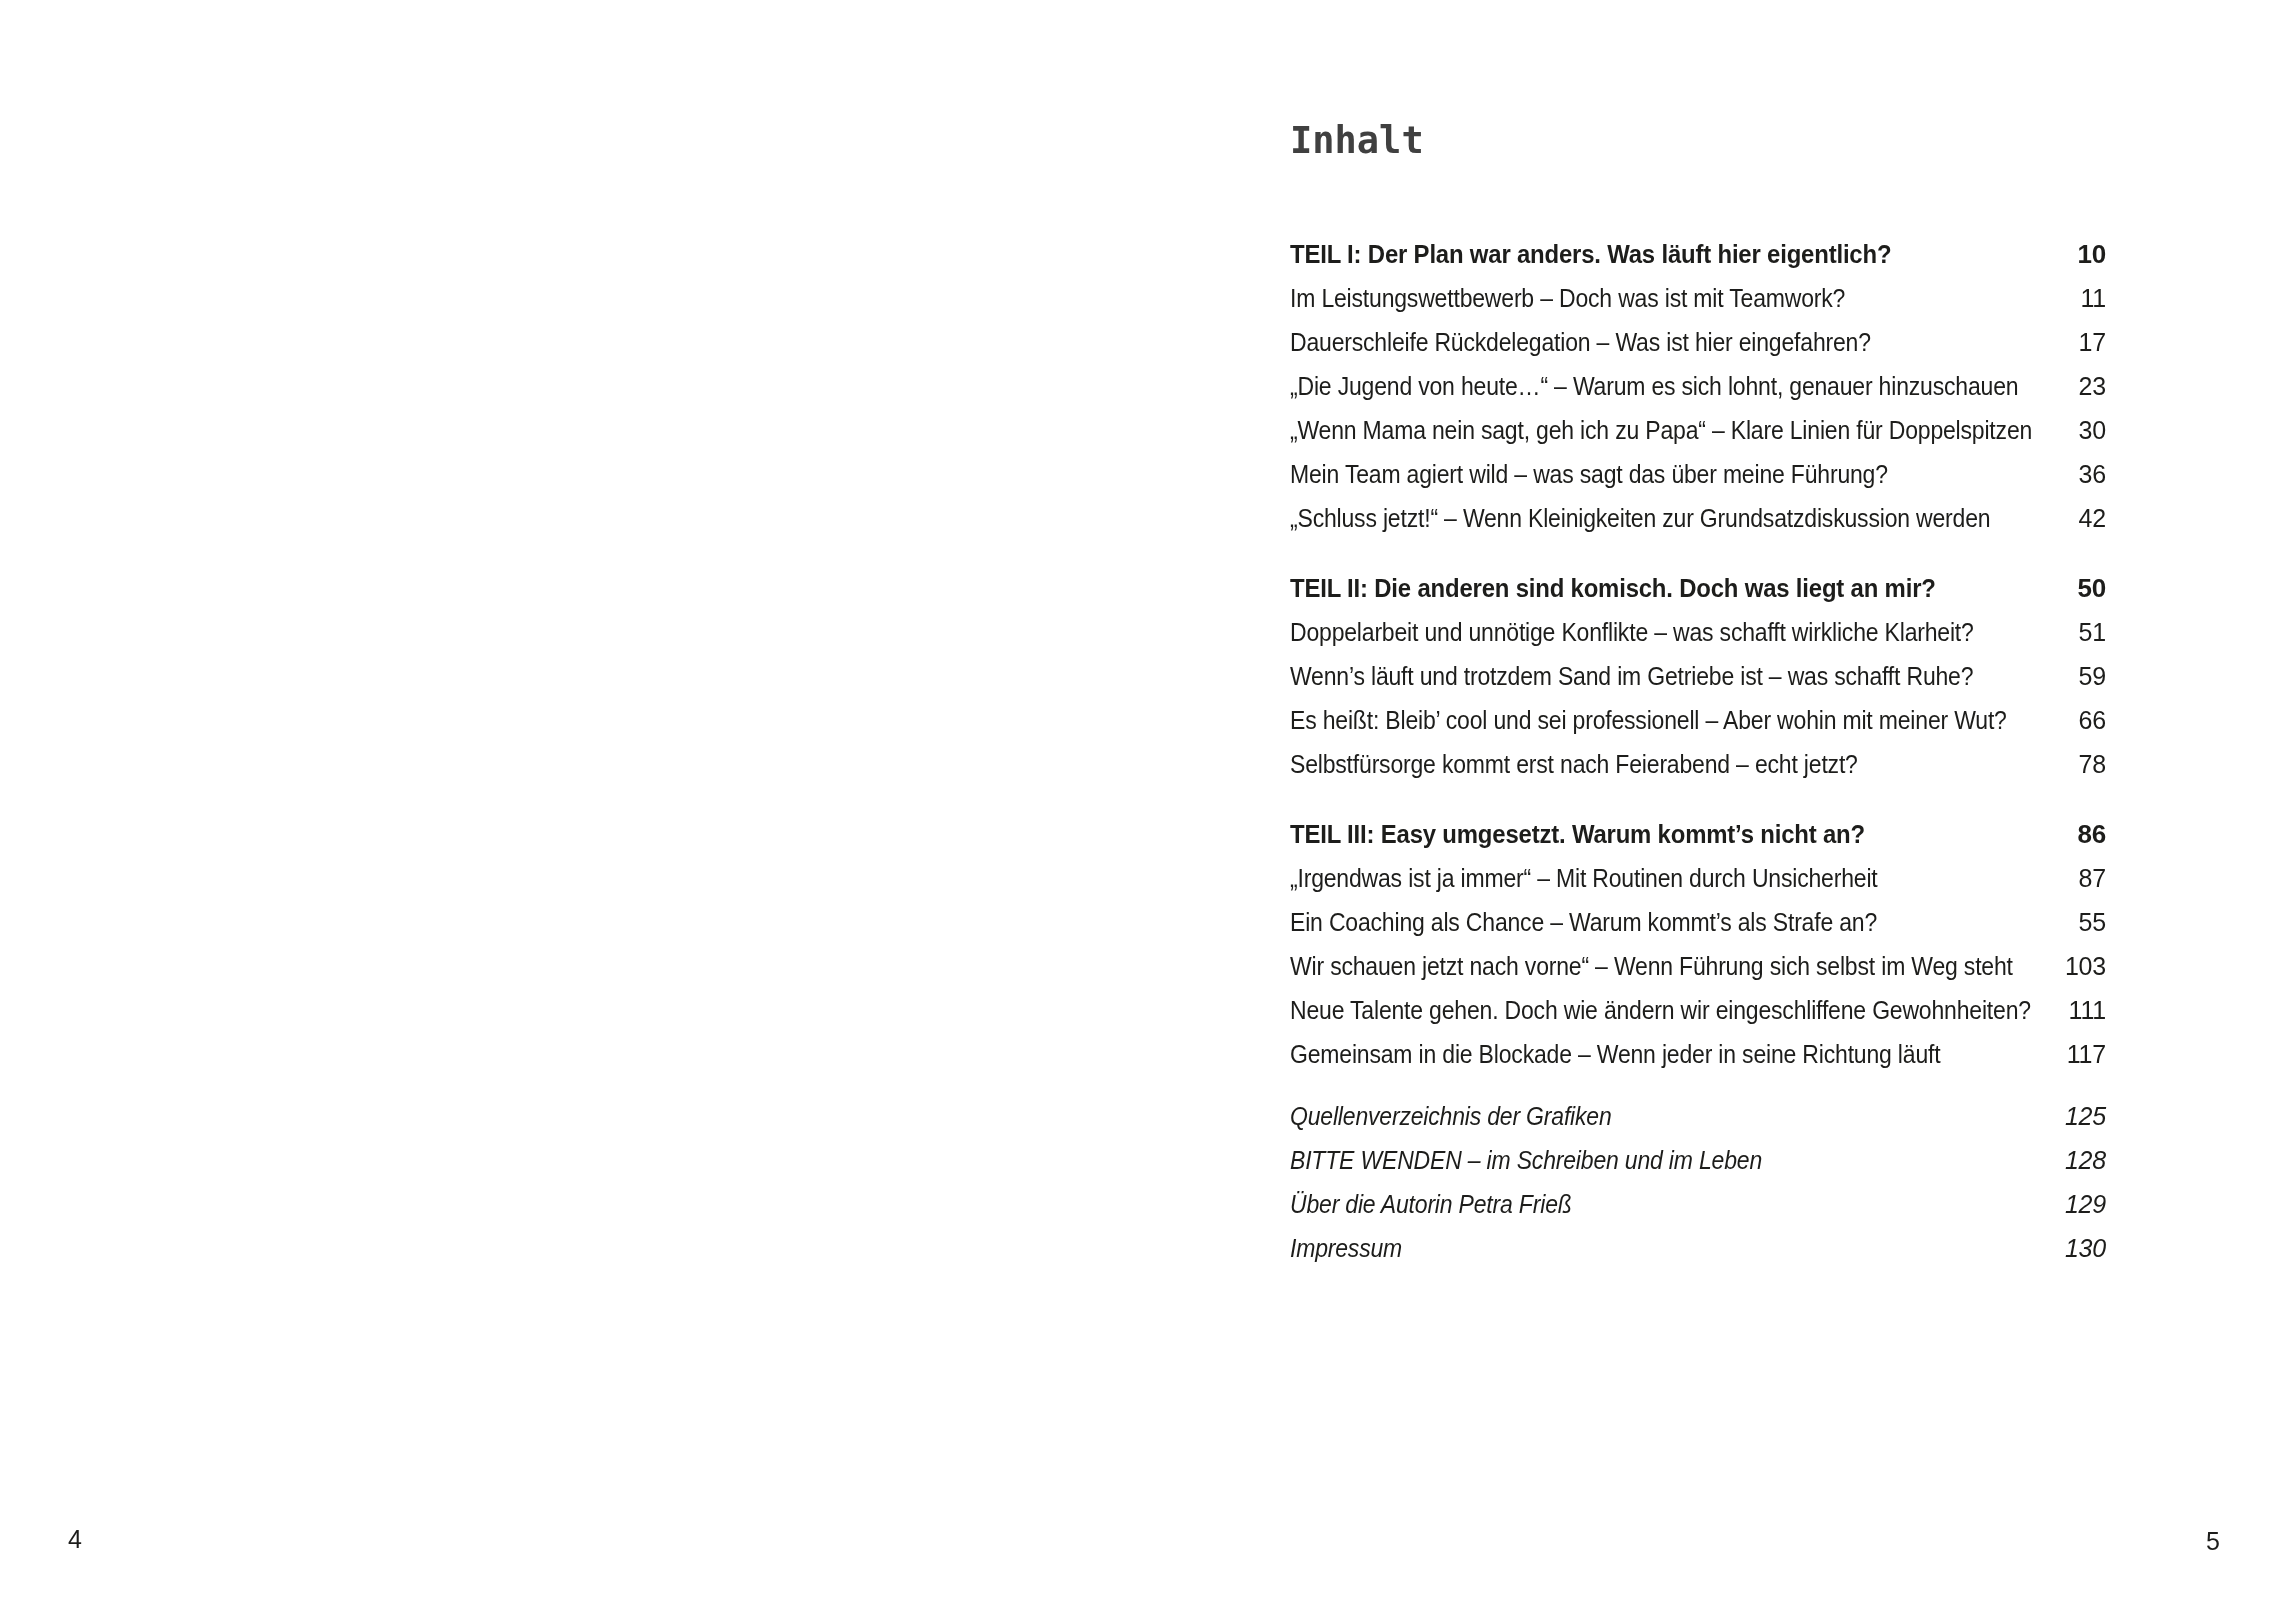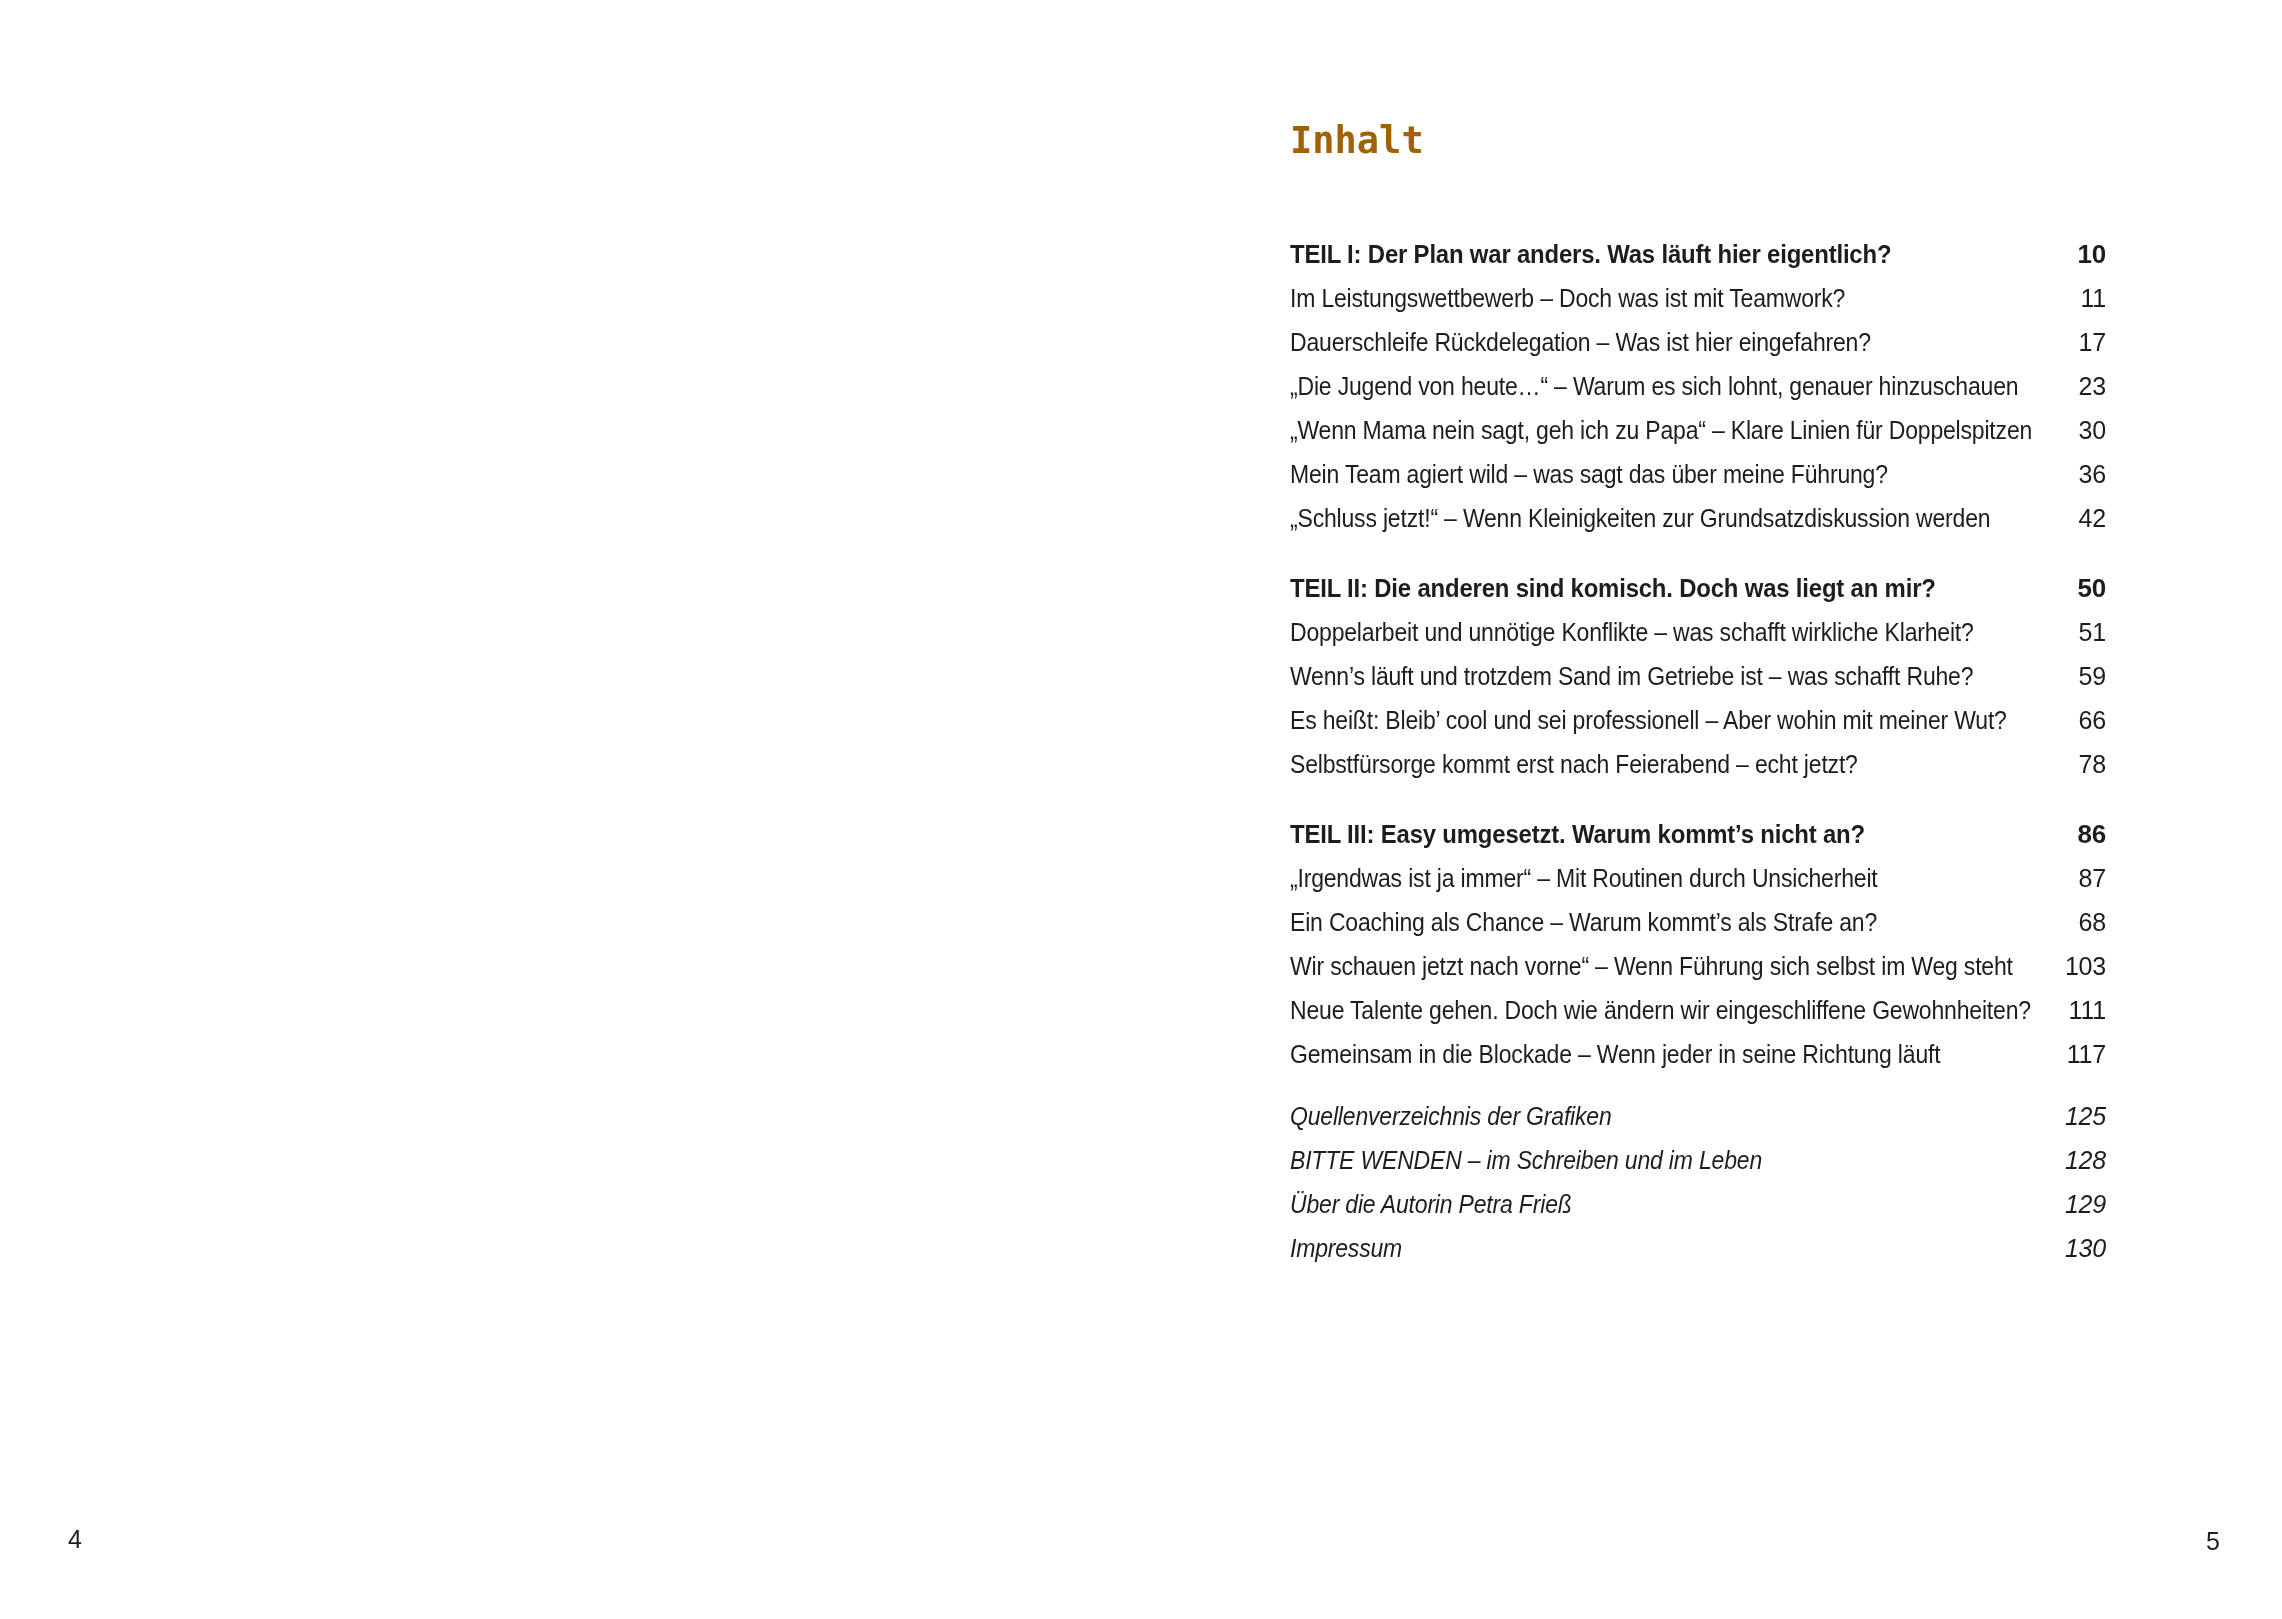--- a/index.html
+++ b/index.html
@@ -94,21 +94,21 @@
     right: 63px;
     top: 1529px;
   }
 </style>
 </head>
 <body>
 
 <div class="spread">
 
   <main class="toc">
-    <h1 class="toc-title" style="color: #a16207;">Inhalt</h1>
+    <h1 class="toc-title" style="color: #404040;">Inhalt</h1>
     <div class="toc-rows" id="toc-rows">
         <div class="toc-group">
           <div class="row header">
             <span class="t">TEIL I: Der Plan war anders. Was läuft hier eigentlich?</span>
             <span class="p">10</span>
           </div>
           <div class="row">
             <span class="t">Im Leistungswettbewerb – Doch was ist mit Teamwork?</span>
             <span class="p">11</span>
           </div>
@@ -159,21 +159,21 @@
           <div class="row header">
             <span class="t">TEIL III: Easy umgesetzt. Warum kommt’s nicht an?</span>
             <span class="p">86</span>
           </div>
           <div class="row">
             <span class="t">„Irgendwas ist ja immer“ – Mit Routinen durch Unsicherheit</span>
             <span class="p">87</span>
           </div>
           <div class="row">
             <span class="t">Ein Coaching als Chance – Warum kommt’s als Strafe an?</span>
-            <span class="p">68</span>
+            <span class="p">55</span>
           </div>
           <div class="row">
             <span class="t">Wir schauen jetzt nach vorne“ – Wenn Führung sich selbst im Weg steht</span>
             <span class="p">103</span>
           </div>
           <div class="row">
             <span class="t">Neue Talente gehen. Doch wie ändern wir eingeschliffene Gewohnheiten?</span>
             <span class="p">111</span>
           </div>
           <div class="row">

